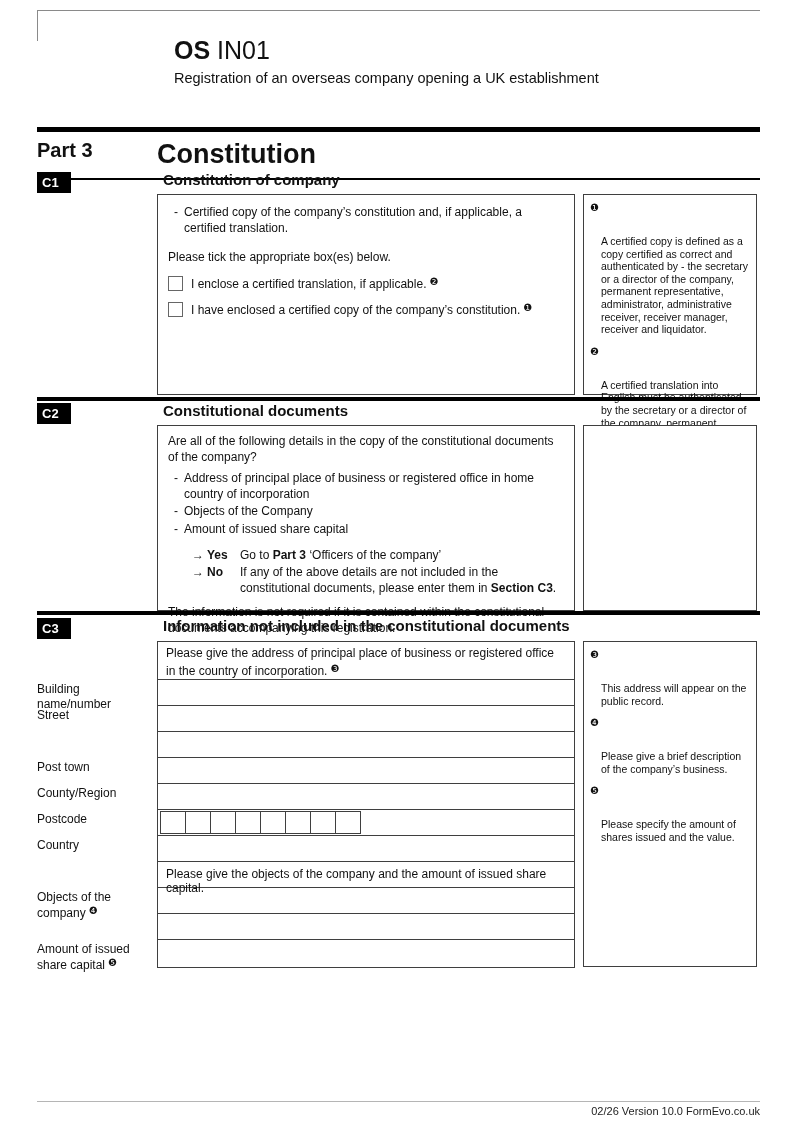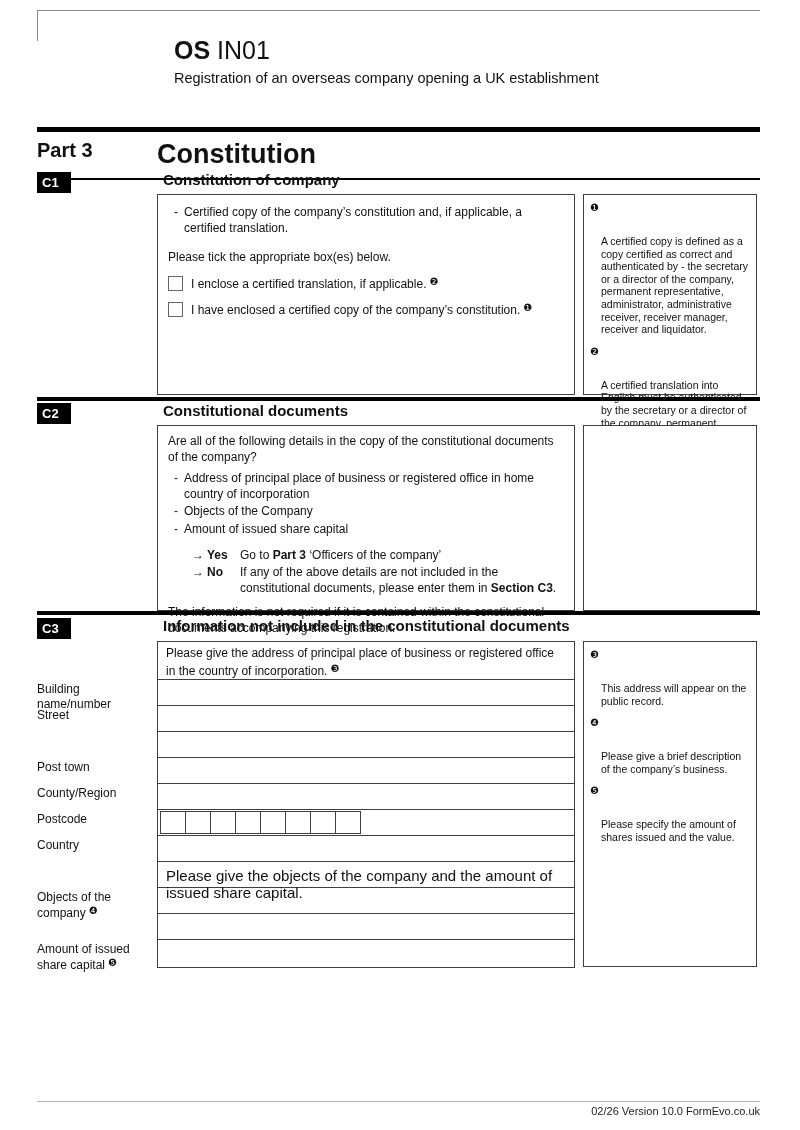--- a/index.html
+++ b/index.html
@@ -57,21 +57,21 @@
   .yn-label{flex:none;width:33px;font-weight:bold;}
   .yn-text{flex:1;}
   .yn-text b{font-weight:bold;}
 
   
   .c3-table{position:absolute;left:120px;top:25px;width:418px;border:1px solid #3f3f3f;box-sizing:border-box;}
   .trow{border-bottom:1px solid #3f3f3f;box-sizing:border-box;}
   .trow:last-child{border-bottom:none;}
   .trow.intro{height:38px;padding:4px 8px;font-size:12px;line-height:1.3;}
   .trow.field{height:26px;}
-  .trow.text{height:26px;padding:5px 8px;font-size:15px;}
+  .trow.text{height:26px;padding:5px 8px;font-size:12px;}
   .trow.last{height:27px;}
   .pc-row{display:flex;align-items:flex-start;padding:1px 0 0 2px;}
   .pc-cell{width:26px;height:23px;border:1px solid #3f3f3f;box-sizing:border-box;margin-left:-1px;background:#fff;}
   .pc-cell:first-child{margin-left:0;}
 
   .fld-label{position:absolute;left:0;width:118px;font-size:12px;line-height:1.25;}
 
   
   .footer-rule{left:37px;top:1101px;width:723px;height:1px;background:#b5b5b5;}
   .footer-text{right:40px;top:1105px;font-size:11px;color:#222;}

